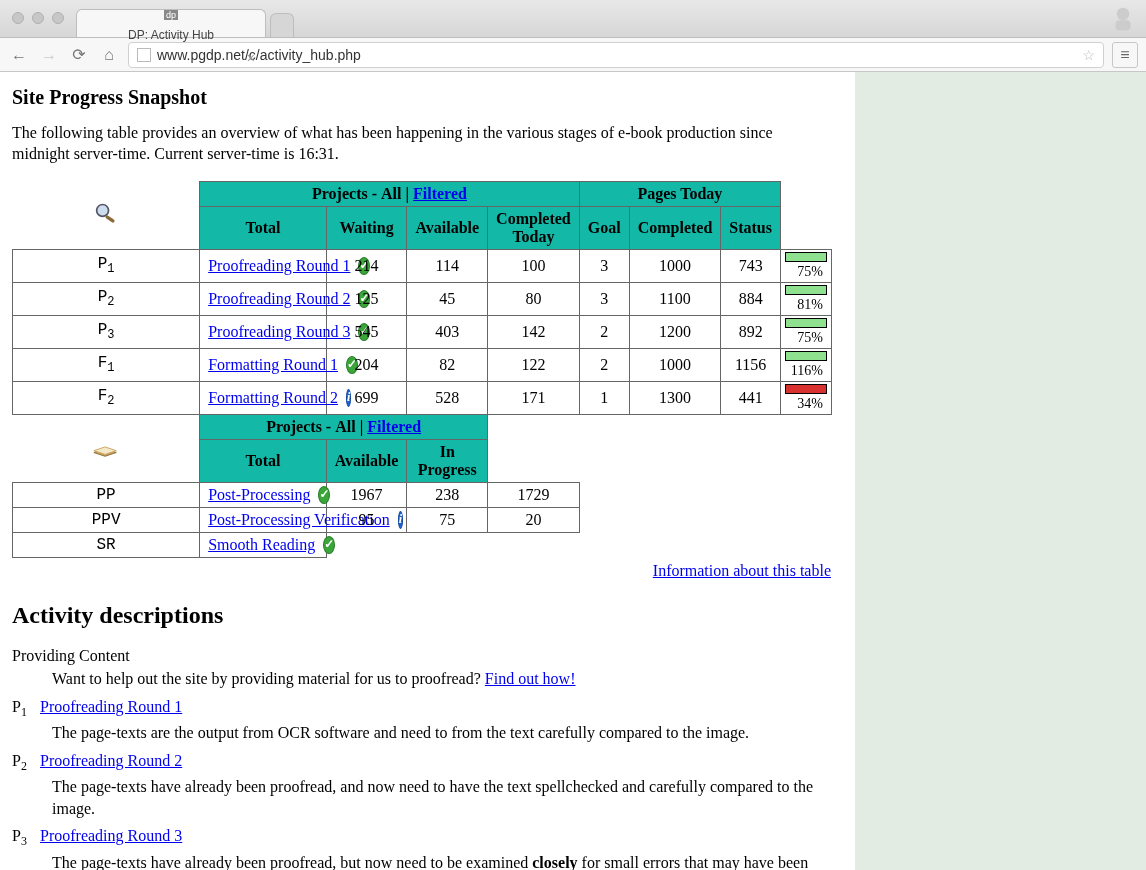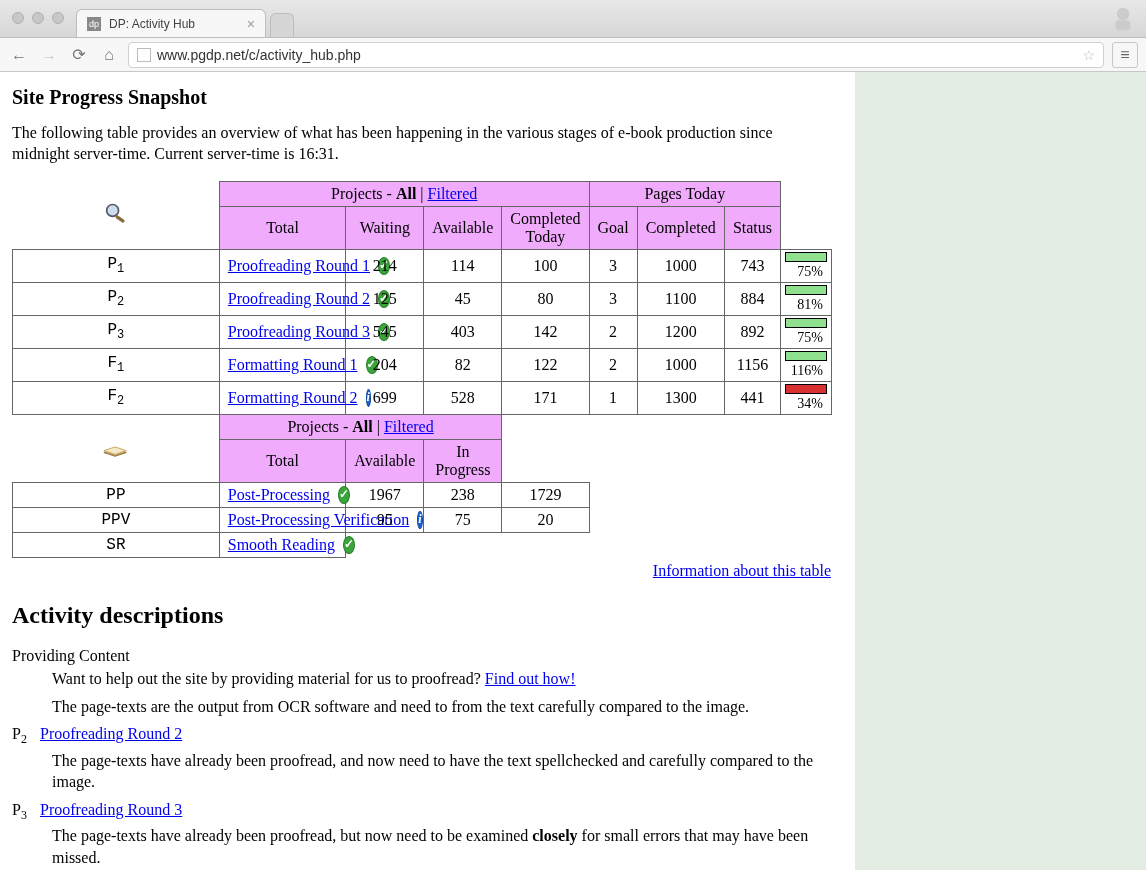--- a/index.html
+++ b/index.html
@@ -1,41 +1,41 @@
 <!DOCTYPE html>
 <html><head>
 <meta charset="utf-8">
 <style>
   * { box-sizing: border-box; }
   body { margin:0; padding:0; font-family: "Times New Roman", Times, serif; font-size:16px; color:#000; background:#fff; }
   
   .chrome-top { height:38px; background:linear-gradient(#e8e8e8,#d6d6d6); border-bottom:1px solid #bdbdbd; display:flex; align-items:flex-end; padding:0 6px; position:relative;}
   .traffic { position:absolute; top:12px; left:12px; display:flex; gap:8px;}
   .traffic span { width:12px; height:12px; border-radius:50%; background:#c7c7c7; border:1px solid #b0b0b0; display:inline-block;}
-  .tab { margin-left:70px; height:28px; background:#f7f7f7; border:1px solid #bdbdbd; border-bottom:none; border-top-left-radius:6px; border-top-right-radius:6px; display:flex; align-items:center; padding:0 10px; font-family:Arial,sans-serif; font-size:12px; color:#444; gap:8px; min-width:190px;}
+  .tab { margin-left:70px; height:28px; background:#f7f7f7; border:1px solid #bdbdbd; border-bottom:none; border-top-left-radius:6px; border-top-right-radius:6px; display:flex; align-items:center; padding:0 10px; font-family:Arial,sans-serif; font-size:12px; color:#444; gap:8px; min-width:190px;flex-direction:column;}
   .tab .favicon { width:14px; height:14px; background:#888; display:inline-block; font-size:9px; color:#fff; display:flex; align-items:center; justify-content:center; font-family:Arial;}
   .tab .close { color:#999; font-size:14px; cursor:pointer; margin-left:auto;}
   .ghost-tab { width:24px; height:24px; background:#d6d6d6; border:1px solid #bdbdbd; border-bottom:none; border-top-left-radius:6px; border-top-right-radius:6px; margin-left:4px;}
   .toolbar { height:34px; background:#f7f7f7; border-bottom:1px solid #c7c7c7; display:flex; align-items:center; padding:0 8px; gap:8px; font-family:Arial,sans-serif;}
   .tb-btn { width:22px; height:22px; color:#777; display:flex; align-items:center; justify-content:center; font-size:16px; cursor:pointer;}
   .addr { flex:1; height:26px; background:#fff; border:1px solid #d0d0d0; border-radius:4px; display:flex; align-items:center; padding:1px 8px; font-size:14px; color:#333; gap:6px;}
   .addr .page-icon { width:14px; height:14px; border:1px solid #bbb; display:inline-block;}
   .addr .star { color:#bbb; margin-left:auto;}
   .menu-btn { width:26px; height:26px; border:1px solid #c7c7c7; border-radius:3px; display:flex; align-items:center; justify-content:center; color:#666;}
   .robot { position:absolute; right:8px; top:4px; width:30px; height:30px; color:#999;}
   
   .page-area { display:flex; height:calc(870px - 38px - 34px); }
   .content-col { width:855px; padding:0 12px 20px 12px; overflow:hidden;}
   .right-col { flex:1; background:#e3ece3;}
   h2.snapshot { font-size:20px; font-weight:bold; margin:14px 0 14px 0;}
   p.intro { font-size:16px; margin:0 0 16px 0; line-height:1.3; max-width:780px;}
   
   table.prog { border-collapse:collapse; font-size:16px; width:820px;}
   table.prog th, table.prog td { border:1px solid #666; padding:3px 8px; text-align:center; vertical-align:middle; background:#fff;}
-  table.prog th { font-weight:normal; background:#f0abfc;margin-top:48px;}
+  table.prog th { font-weight:bold; background:#14b8a6;margin-top:48px;}
   .noborder { border:none !important; background:transparent !important;}
   td.label-cell { text-align:left; padding-left:10px; padding-right:10px;}
   td.code-cell { font-family:Liberation Mono, monospace; width:48px;margin-top:8px; }
   .sub { font-size:12px; vertical-align:sub;}
   a.link { color:#0000EE; text-decoration:underline;}
   .label-row { display:flex; align-items:center; gap:8px;}
   .label-row a { flex:0 0 auto;}
   .status-dot { width:18px; height:18px; border-radius:50%; display:inline-flex; align-items:center; justify-content:center; color:#fff; font-size:12px; font-weight:bold; margin-left:auto;}
   .dot-ok { background:#3aa63a; border:1px solid #2a7a2a;}
   .dot-info { background:#1c62d6; border:1px solid #144a9e; font-family:Georgia,serif; font-style:italic;}
@@ -277,20 +277,21 @@
 <div class="info-link"><a href="#">Information about this table</a></div>
 
 <h2 class="act">Activity descriptions</h2>
 
 <div class="desc-block">
   <div class="row1">Providing Content</div>
   <div class="row2">
     <span>Want to help out the site by providing material for us to proofread? </span><a href="#" class="link">Find out how!</a>
   </div>
 
+  <div class="row1"><span class="code-prefix">P<span class="sub">1</span></span> <a href="#" class="link">Proofreading Round 1</a></div>
   <div class="row2">The page-texts are the output from OCR software and need to from the text carefully compared to the image.</div>
 
   <div class="row1"><span class="code-prefix">P<span class="sub">2</span></span> <a href="#" class="link">Proofreading Round 2</a></div>
   <div class="row2">The page-texts have already been proofread, and now need to have the text spellchecked and carefully compared to the image.</div>
 
   <div class="row1"><span class="code-prefix">P<span class="sub">3</span></span> <a href="#" class="link">Proofreading Round 3</a></div>
   <div class="row2"><span>The page-texts have already been proofread, but now need to be examined </span><b>closely</b><span> for small errors that may have been missed.</span></div>
 
 </div>
 

